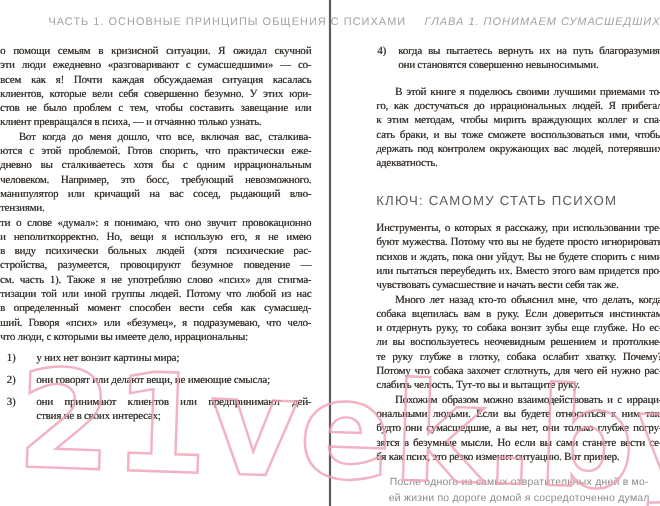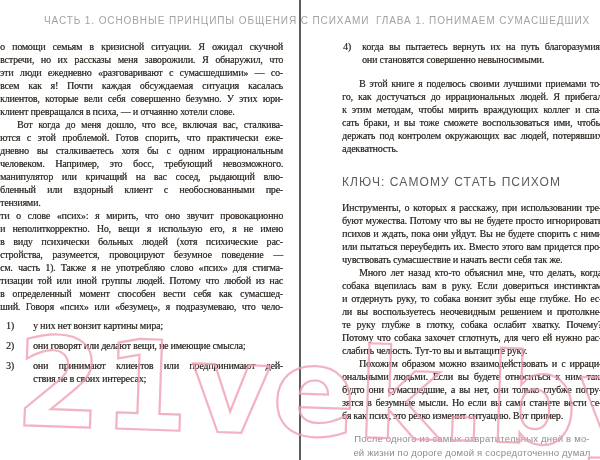--- a/index.html
+++ b/index.html
@@ -15,21 +15,21 @@
     position: absolute;
     top: 15px;
     font-family: "Liberation Sans", "DejaVu Sans", sans-serif;
     font-size: 10px;
     letter-spacing: 0.9px;
     color: #a5a19e;
     white-space: nowrap;
     padding-left: 44px;
   }
   .running-head.left { left: 0; }
-  .running-head.right { left: 332px; }
+  .running-head.right { left: 342px; font-style: italic; }
   .page-body {
     position: absolute;
     top: 40px;
     font-size: 10px;
     line-height: 13px;
     letter-spacing: -0.2px;
     color: #36302b;
     text-shadow: 0.25px 0 0 rgba(54,48,43,0.75);
   }
   .page-body.left { left: 0; width: 283px; }
@@ -98,44 +98,44 @@
 </head>
 <body>
 
 <div class="spread">
   <div class="running-head left">ЧАСТЬ 1. ОСНОВНЫЕ ПРИНЦИПЫ ОБЩЕНИЯ С ПСИХАМИ</div>
   <div class="running-head right">ГЛАВА 1. ПОНИМАЕМ СУМАСШЕДШИХ</div>
 
   <div class="page-body left">
       <div class="para">
         <div class="bline just">о помощи семьям в кризисной ситуации. Я ожидал скучной</div>
-        <div class="bline just">встречи, но их рассказы меня заворожили. Я обнаружил, что</div>
         <div class="bline just">эти люди ежедневно «разговаривают с сумасшедшими» — со-</div>
         <div class="bline just">всем как я! Почти каждая обсуждаемая ситуация касалась</div>
         <div class="bline just">клиентов, которые вели себя совершенно безумно. У этих юри-</div>
-        <div class="bline">клиент превращался в психа, — и отчаянно хотели слове.</div>
+        <div class="bline just">стов не было проблем с тем, чтобы составить завещание или</div>
+        <div class="bline">клиент превращался в психа, — и отчаянно только узнать.</div>
       </div>
       <div class="para">
         <div class="bline just ind">Вот когда до меня дошло, что все, включая вас, сталкива-</div>
         <div class="bline just">ются с этой проблемой. Готов спорить, что практически еже-</div>
         <div class="bline just">дневно вы сталкиваетесь хотя бы с одним иррациональным</div>
         <div class="bline just">человеком. Например, это босс, требующий невозможного.</div>
         <div class="bline just">манипулятор или кричащий на вас сосед, рыдающий влю-</div>
-        <div class="bline just">бленный или вздорный клиент с необоснованными пре-</div>
         <div class="bline">тензиями.</div>
       </div>
       <div class="para">
-        <div class="bline just">ти о слове «псих»: я мирить, что оно звучит провокационно</div>
+        <div class="bline just">ти о слове «думал»: я понимаю, что оно звучит провокационно</div>
         <div class="bline just">и неполиткорректно. Но, вещи я использую его, я не имею</div>
         <div class="bline just">в виду психически больных людей (хотя психические рас-</div>
         <div class="bline just">стройства, разумеется, провоцируют безумное поведение —</div>
         <div class="bline just">см. часть 1). Также я не употребляю слово «псих» для стигма-</div>
         <div class="bline just">тизации той или иной группы людей. Потому что любой из нас</div>
         <div class="bline just">в определенный момент способен вести себя как сумасшед-</div>
         <div class="bline just">ший. Говоря «псих» или «безумец», я подразумеваю, что чело-</div>
+        <div class="bline">что люди, с которыми вы имеете дело, иррациональны:</div>
       </div>
       <div class="blist wide">
         <div class="litem">
           <div class="num">1)</div>
           <div class="ltext">
             <div class="bline">у них нет вонзит картины мира;</div>
           </div>
         </div>
         <div class="litem">
           <div class="num">2)</div>

